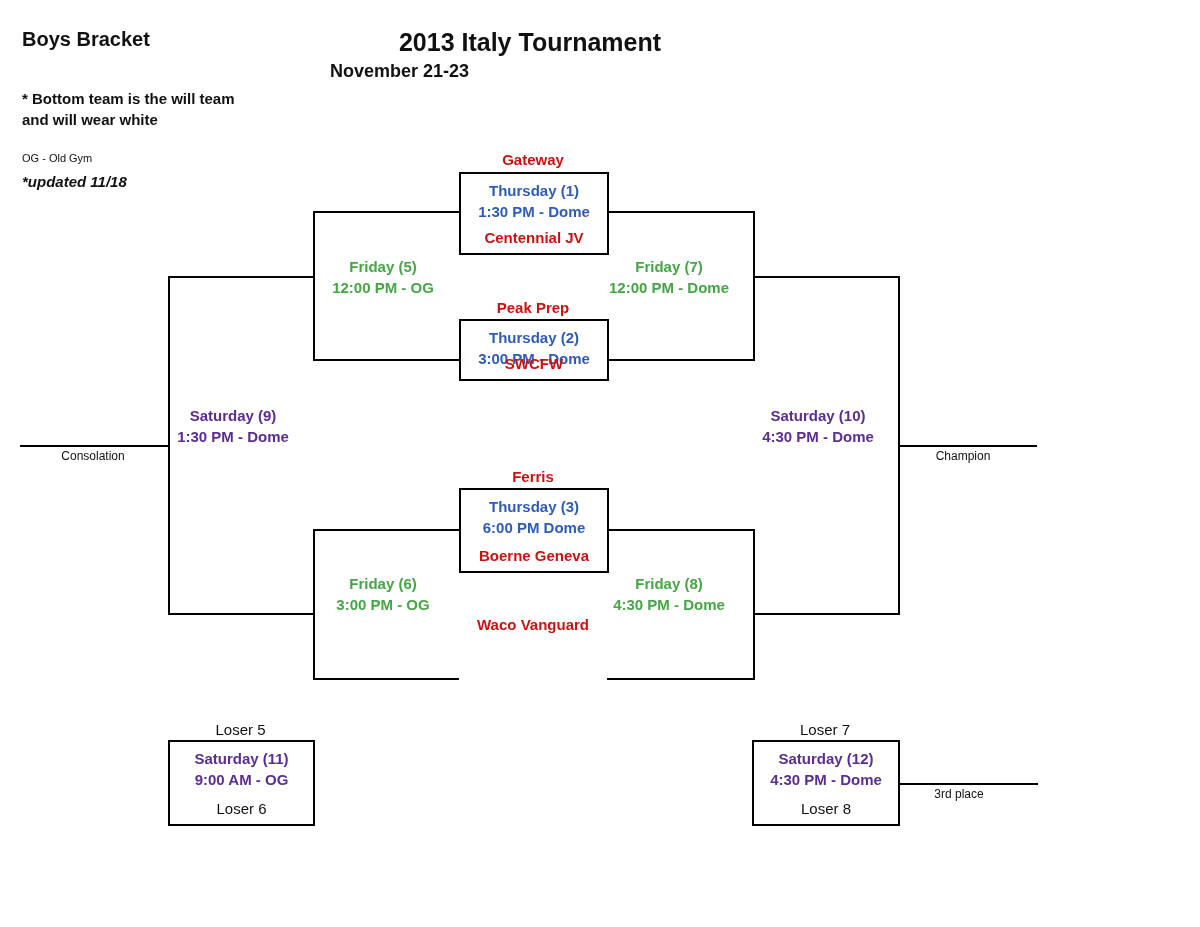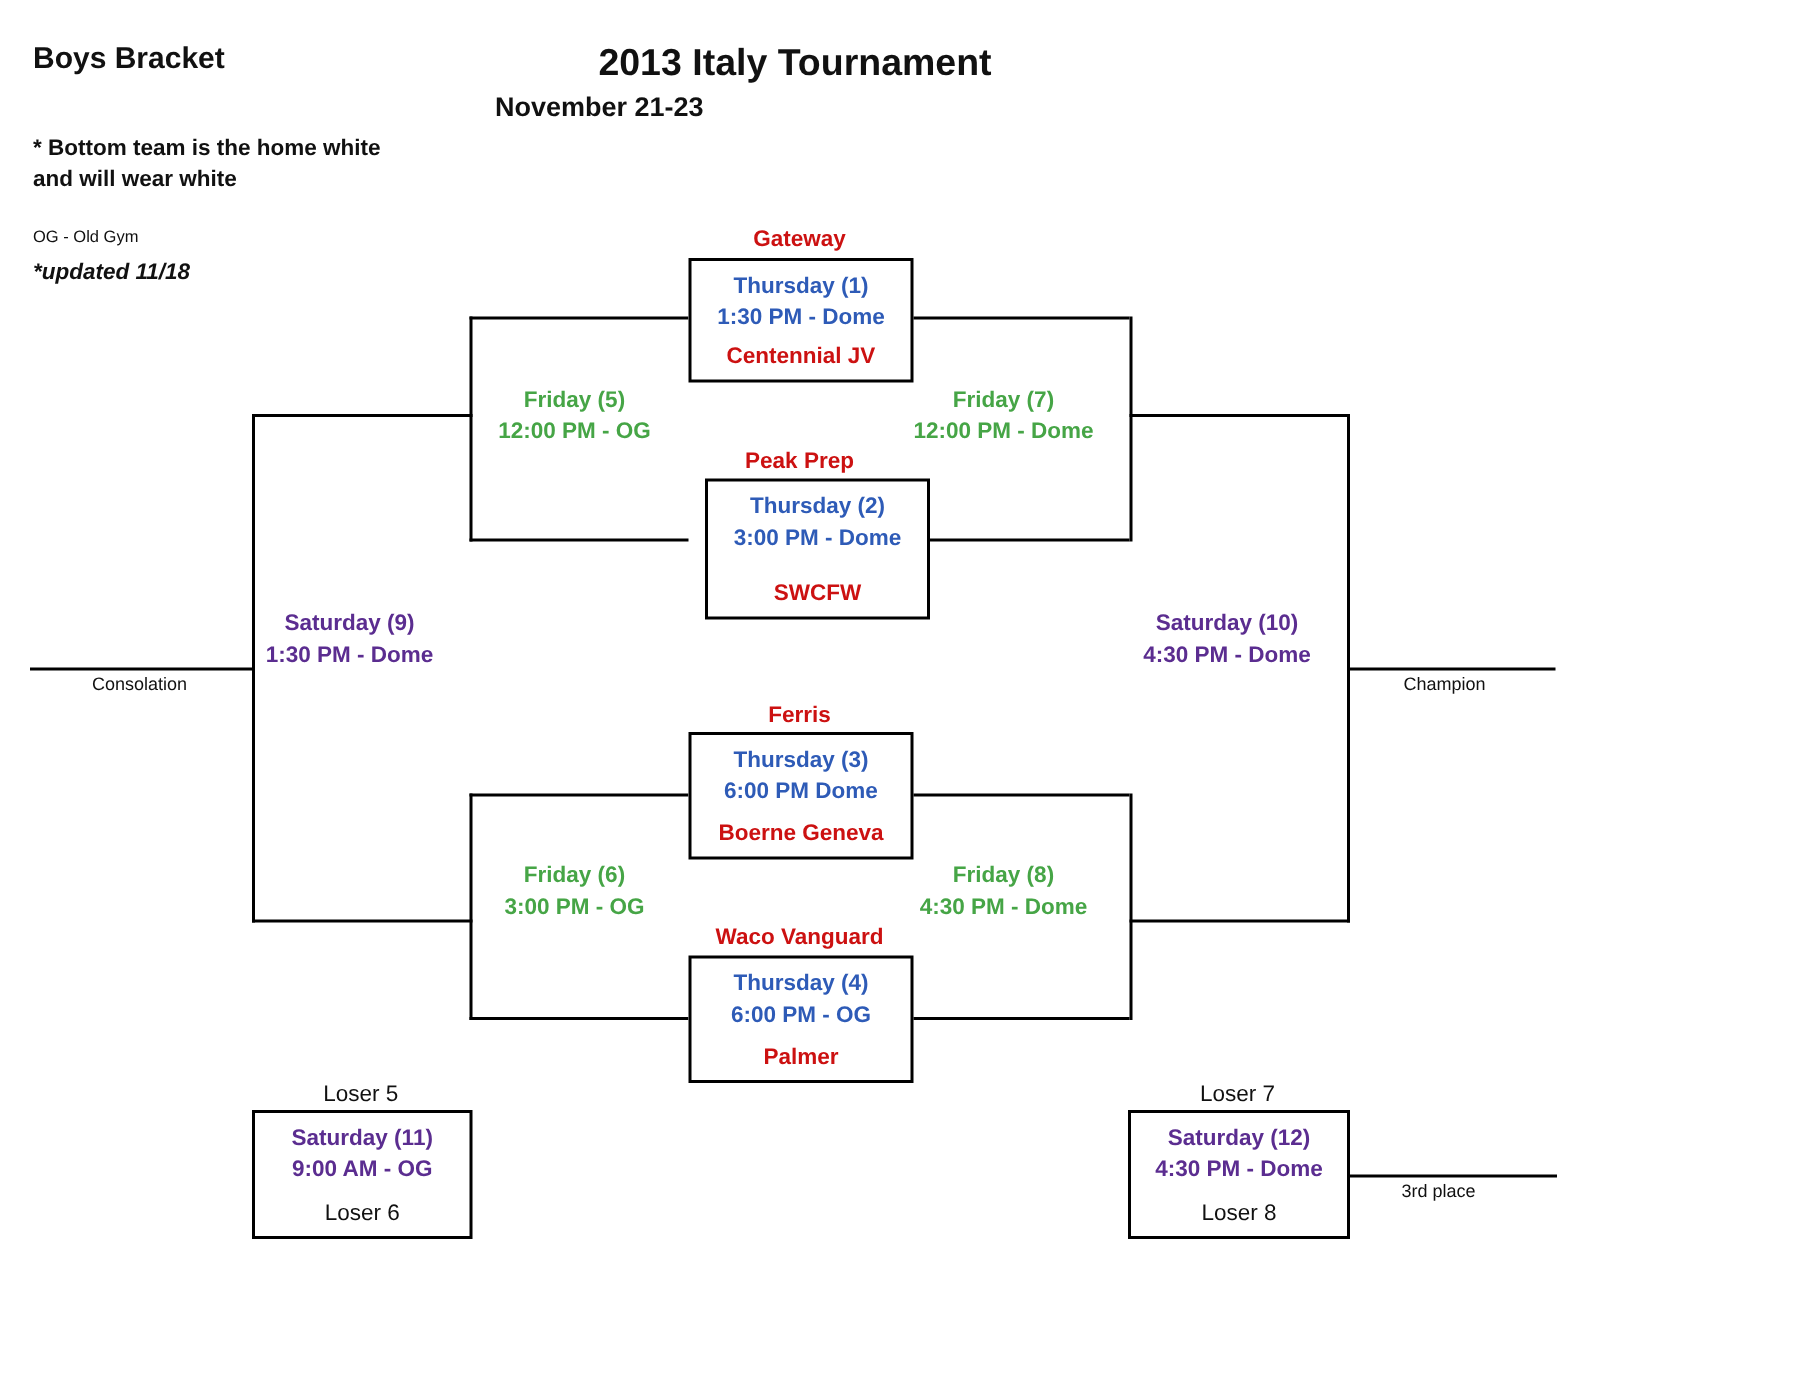--- a/index.html
+++ b/index.html
@@ -36,21 +36,21 @@
   .placement { position:absolute; font-size:12px; text-align:center; color:#111; }
 </style>
 </head>
 <body>
 
 <div id="bracket">
 
   <div class="bracket-label">Boys Bracket</div>
   <div class="page-title">2013 Italy Tournament</div>
   <div class="page-subtitle">November 21-23</div>
-  <div class="note" style="top:90px;">* Bottom team is the home white</div>
+  <div class="note" style="top:90px;">* Bottom team is the will team</div>
   <div class="note" style="top:111px;">and will wear white</div>
   <div class="plain" style="top:152px;">OG - Old Gym</div>
   <div class="updated" style="top:173px;">*updated 11/18</div>
 
   <div class="hline" style="left:313px;top:211px;width:146px"></div>
   <div class="hline" style="left:607px;top:211px;width:146px"></div>
   <div class="hline" style="left:313px;top:359px;width:146px"></div>
   <div class="hline" style="left:607px;top:359px;width:146px"></div>
   <div class="hline" style="left:313px;top:529px;width:146px"></div>
   <div class="hline" style="left:607px;top:529px;width:146px"></div>
@@ -77,45 +77,38 @@
   <div class="team top-team" style="left:459px;top:151px;width:148px">Gateway</div>
   <div class="gamebox thu" style="left:459px;top:172px;width:150px;height:83px">
     <div class="sched">
       <div>Thursday (1)</div>
       <div>1:30 PM - Dome</div>
     </div>
     <div class="team bottom-team">Centennial JV</div>
   </div>
 
   <div class="team top-team" style="left:459px;top:299px;width:148px">Peak Prep</div>
-  <div class="gamebox thu" style="left:470px;top:319px;width:150px;height:94px">
+  <div class="gamebox thu" style="left:459px;top:319px;width:150px;height:62px">
     <div class="sched">
       <div>Thursday (2)</div>
       <div>3:00 PM - Dome</div>
     </div>
     <div class="team bottom-team">SWCFW</div>
   </div>
 
   <div class="team top-team" style="left:459px;top:468px;width:148px">Ferris</div>
   <div class="gamebox thu" style="left:459px;top:488px;width:150px;height:85px">
     <div class="sched">
       <div>Thursday (3)</div>
       <div>6:00 PM Dome</div>
     </div>
     <div class="team bottom-team">Boerne Geneva</div>
   </div>
 
   <div class="team top-team" style="left:459px;top:616px;width:148px">Waco Vanguard</div>
-  <div class="gamebox thu" style="left:459px;top:637px;width:150px;height:85px">
-    <div class="sched">
-      <div>Thursday (4)</div>
-      <div>6:00 PM - OG</div>
-    </div>
-    <div class="team bottom-team">Palmer</div>
-  </div>
 
   <div class="roundlabel fri" style="left:310px;top:256px;width:146px">
     <div>Friday (5)</div>
     <div>12:00 PM - OG</div>
   </div>
   <div class="roundlabel fri" style="left:596px;top:256px;width:146px">
     <div>Friday (7)</div>
     <div>12:00 PM - Dome</div>
   </div>
   <div class="roundlabel fri" style="left:310px;top:573px;width:146px">

